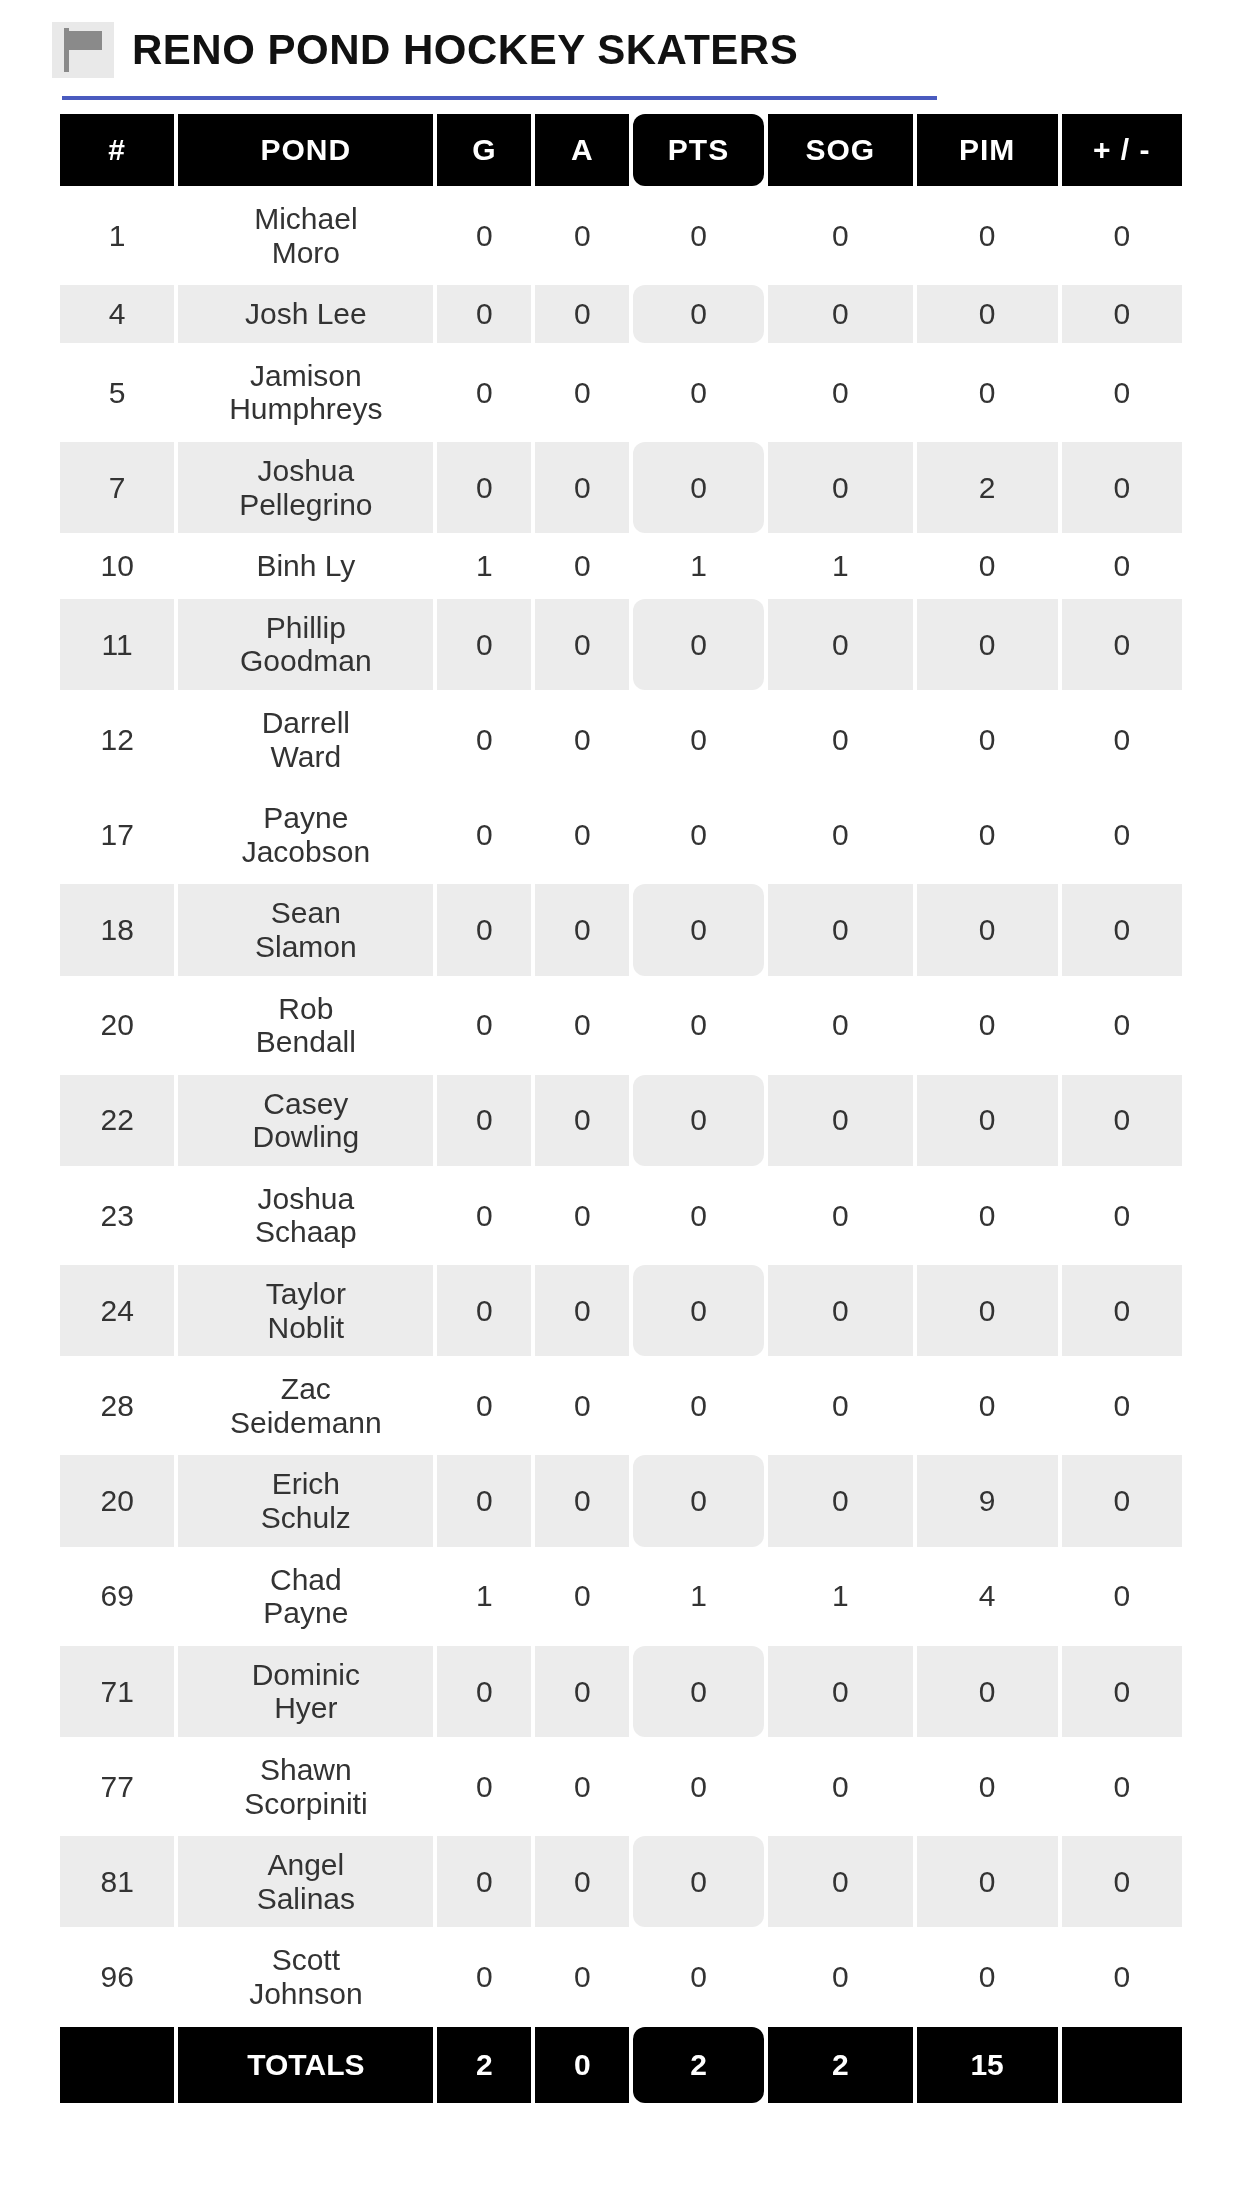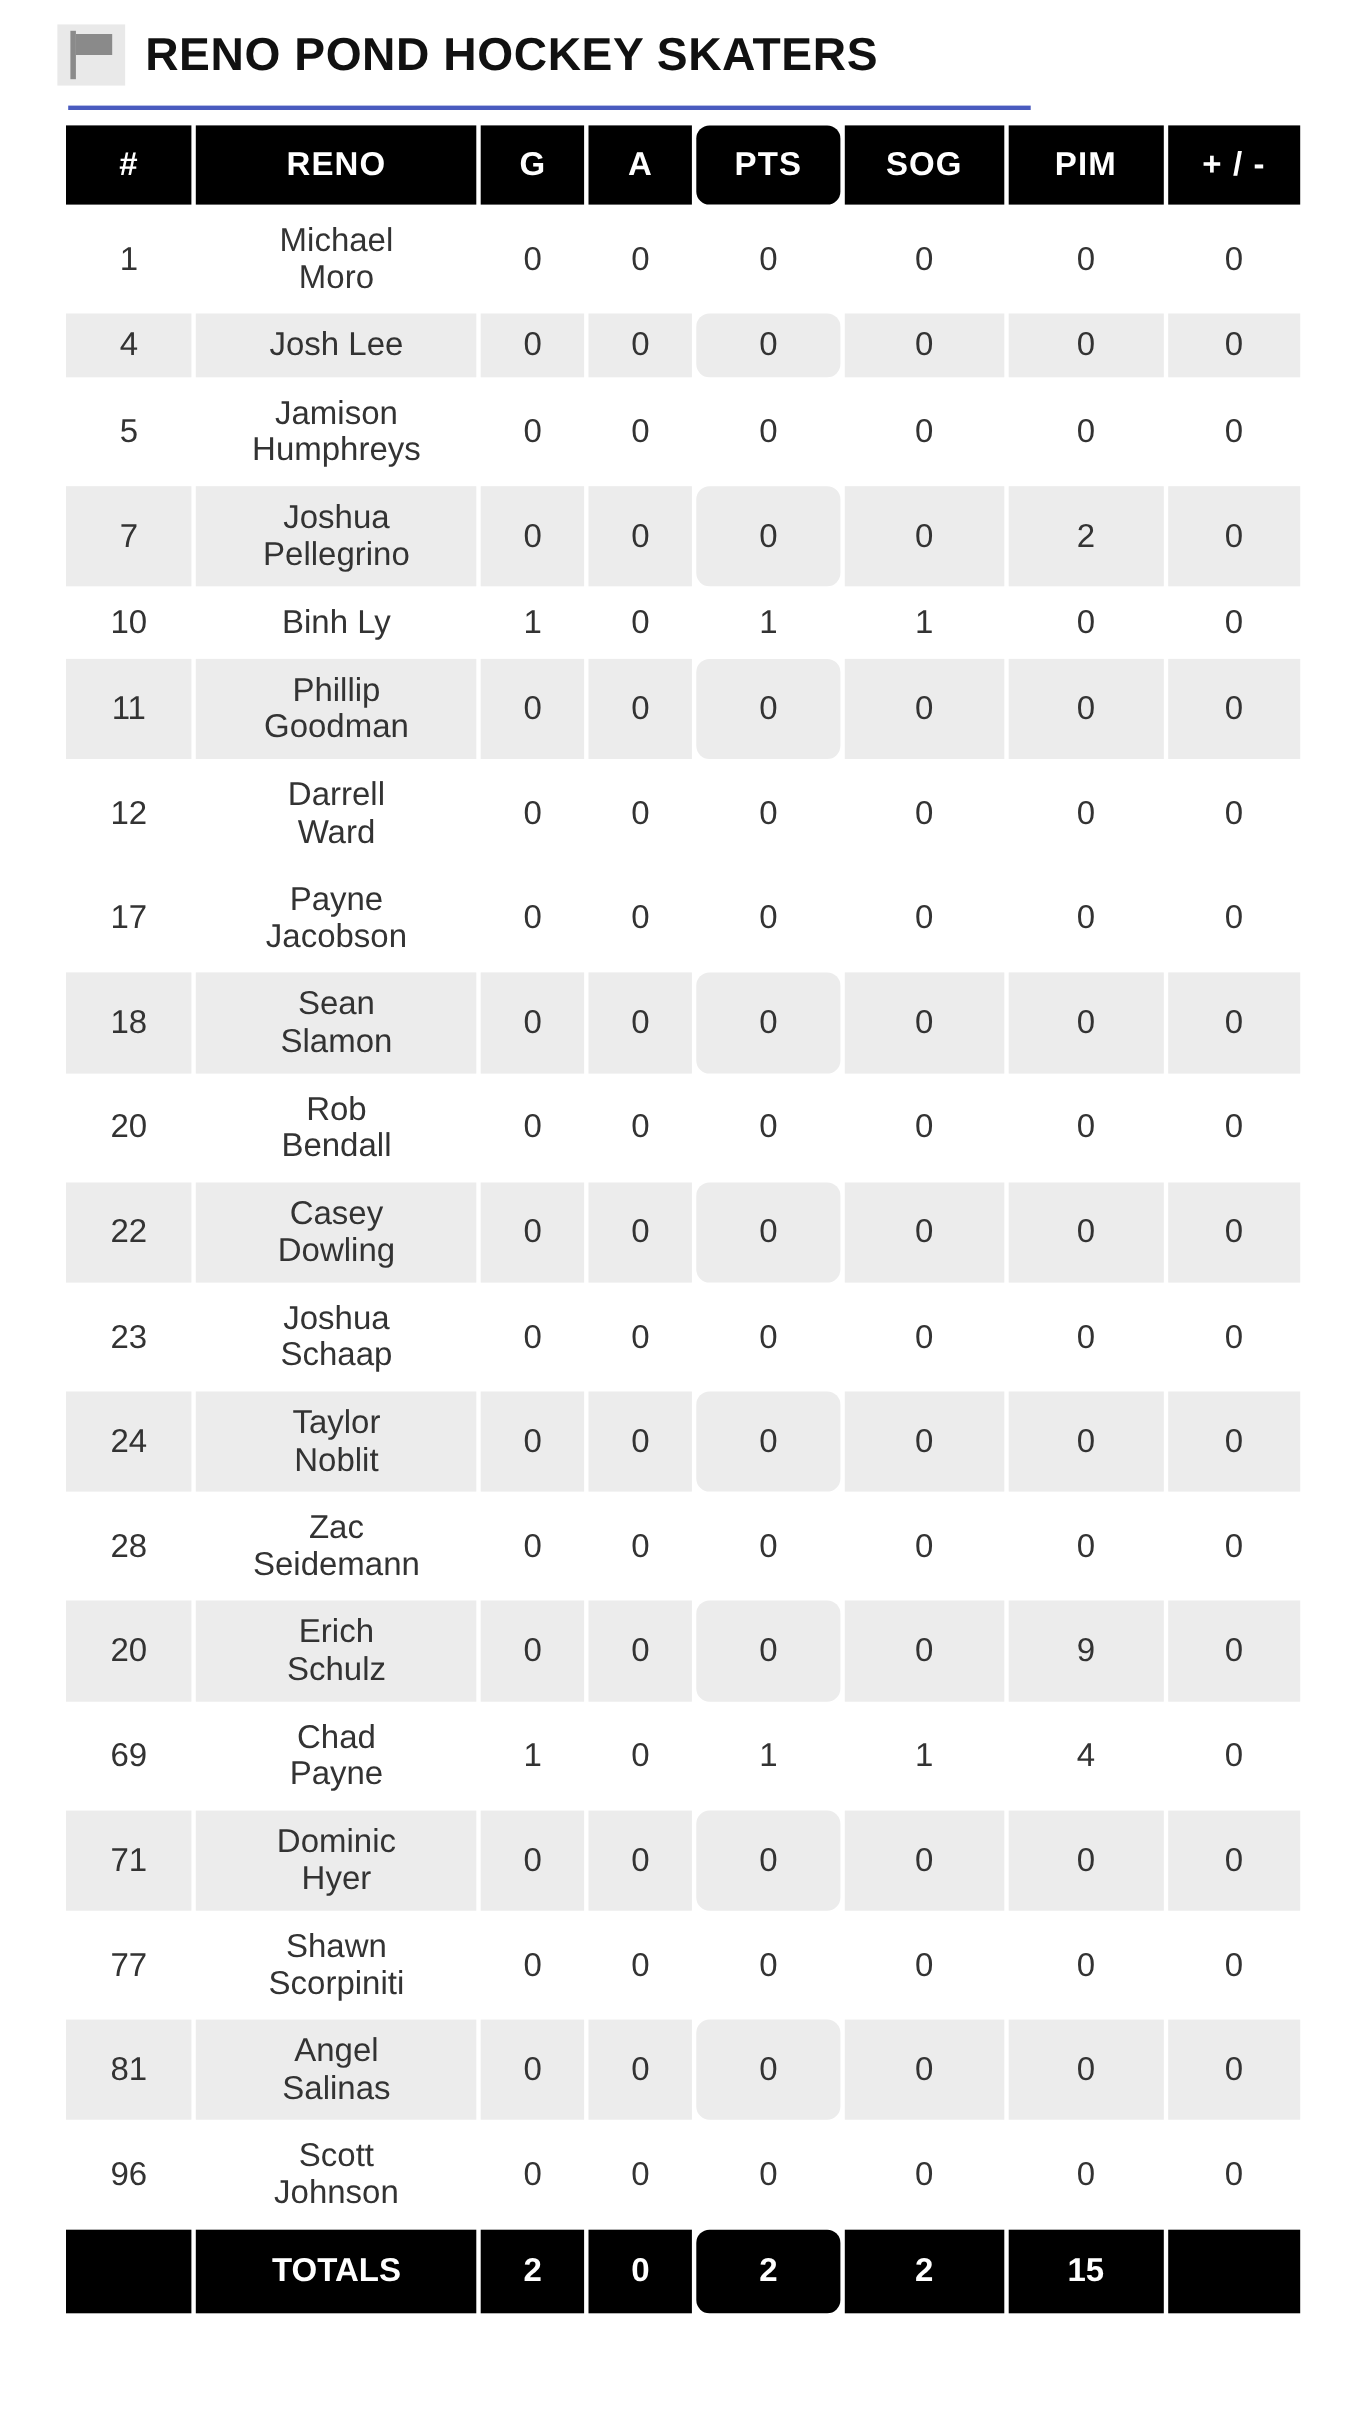--- a/index.html
+++ b/index.html
@@ -105,21 +105,21 @@
     </span>
     <div class="title">RENO POND HOCKEY SKATERS</div>
   </div>
 
   <div class="rule"></div>
 
   <table class="stats">
     <thead>
       <tr>
         <th class="num">#</th>
-        <th class="name">RENO</th>
+        <th class="name">POND</th>
         <th class="g">G</th>
         <th class="a">A</th>
         <th class="pts">PTS</th>
         <th class="sog">SOG</th>
         <th class="pim">PIM</th>
         <th class="pm">+ / -</th>
       </tr>
     </thead>
     <tbody id="table-body">
         <tr>

